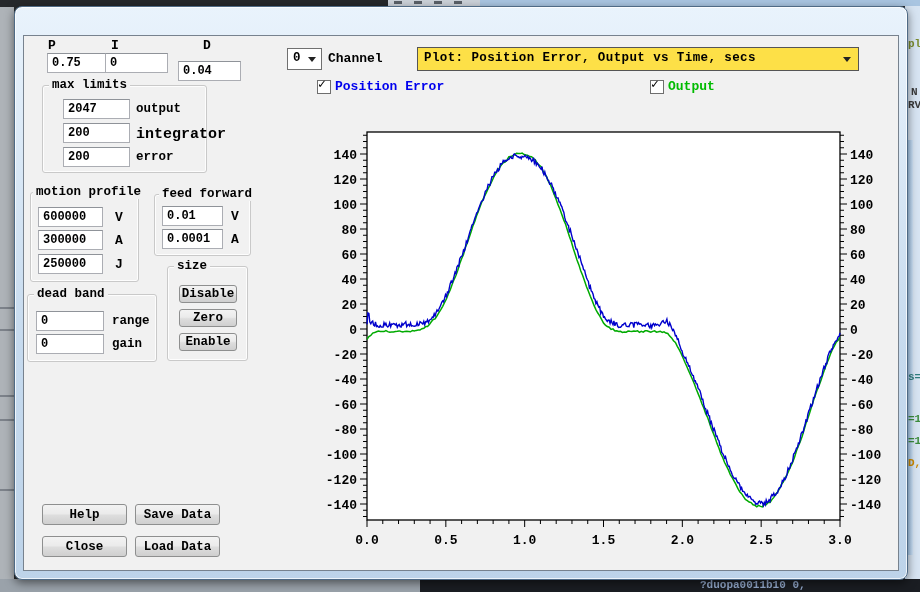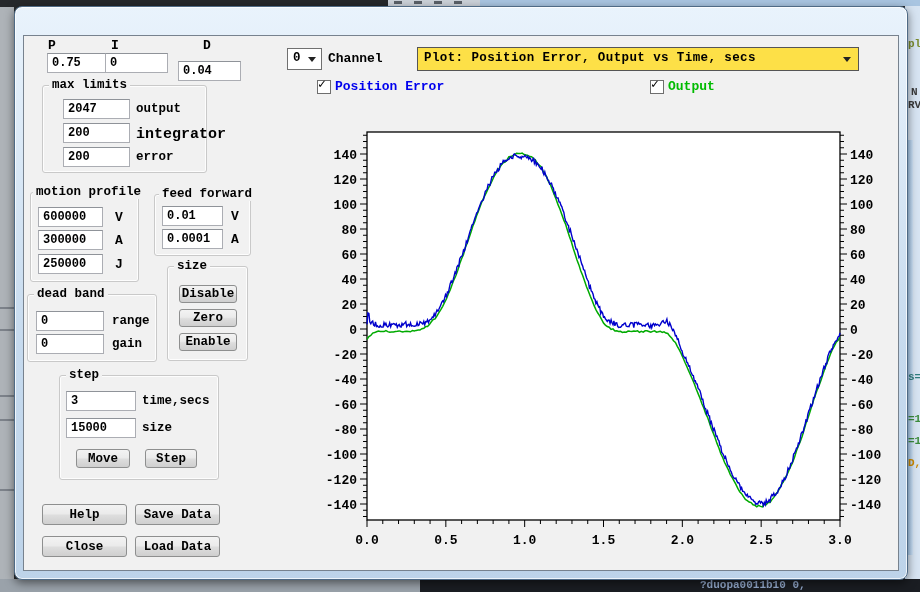--- a/index.html
+++ b/index.html
@@ -177,29 +177,20 @@
       </div>
 
       <div class="gbox" style="left:3px;top:258px;width:128px;height:66px;">
         <span class="gbox-label">dead band</span>
         <input class="entry" style="left: 8px; top: 16px; width: 62px;" readonly="" value="0">
         <span class="lbl" style="left:84px;top:19px;font-size:12.5px;">range</span>
         <input class="entry" style="left: 8px; top: 39px; width: 62px;" readonly="" value="0">
         <span class="lbl" style="left:84px;top:42px;font-size:12.5px;">gain</span>
       </div>
 
-      <div class="gbox" style="left:35px;top:339px;width:158px;height:103px;">
-        <span class="gbox-label">step</span>
-        <input class="entry" style="left: 6px; top: 15px; width: 64px;" readonly="" value="3">
-        <span class="lbl" style="left:82px;top:18px;font-size:12.5px;">time,secs</span>
-        <input class="entry" style="left: 6px; top: 42px; width: 64px;" readonly="" value="15000">
-        <span class="lbl" style="left:82px;top:45px;font-size:12.5px;">size</span>
-        <button class="btn" style="left:16px;top:73px;width:54px;height:19px;">Move</button>
-        <button class="btn" style="left:85px;top:73px;width:52px;height:19px;">Step</button>
-      </div>
 
       <button class="btn" style="left:18px;top:468px;width:85px;height:21px;">Help</button>
       <button class="btn" style="left:111px;top:468px;width:85px;height:21px;">Save Data</button>
       <button class="btn" style="left:18px;top:500px;width:85px;height:21px;">Close</button>
       <button class="btn" style="left:111px;top:500px;width:85px;height:21px;">Load Data</button>
 
       <div class="chart-wrap">
         <svg width="560" height="445" style="overflow:visible">
             <rect x="35" y="12" width="473" height="388" fill="#ffffff" stroke="#000" stroke-width="1.3"></rect>
             <g stroke="#000" stroke-width="1">

